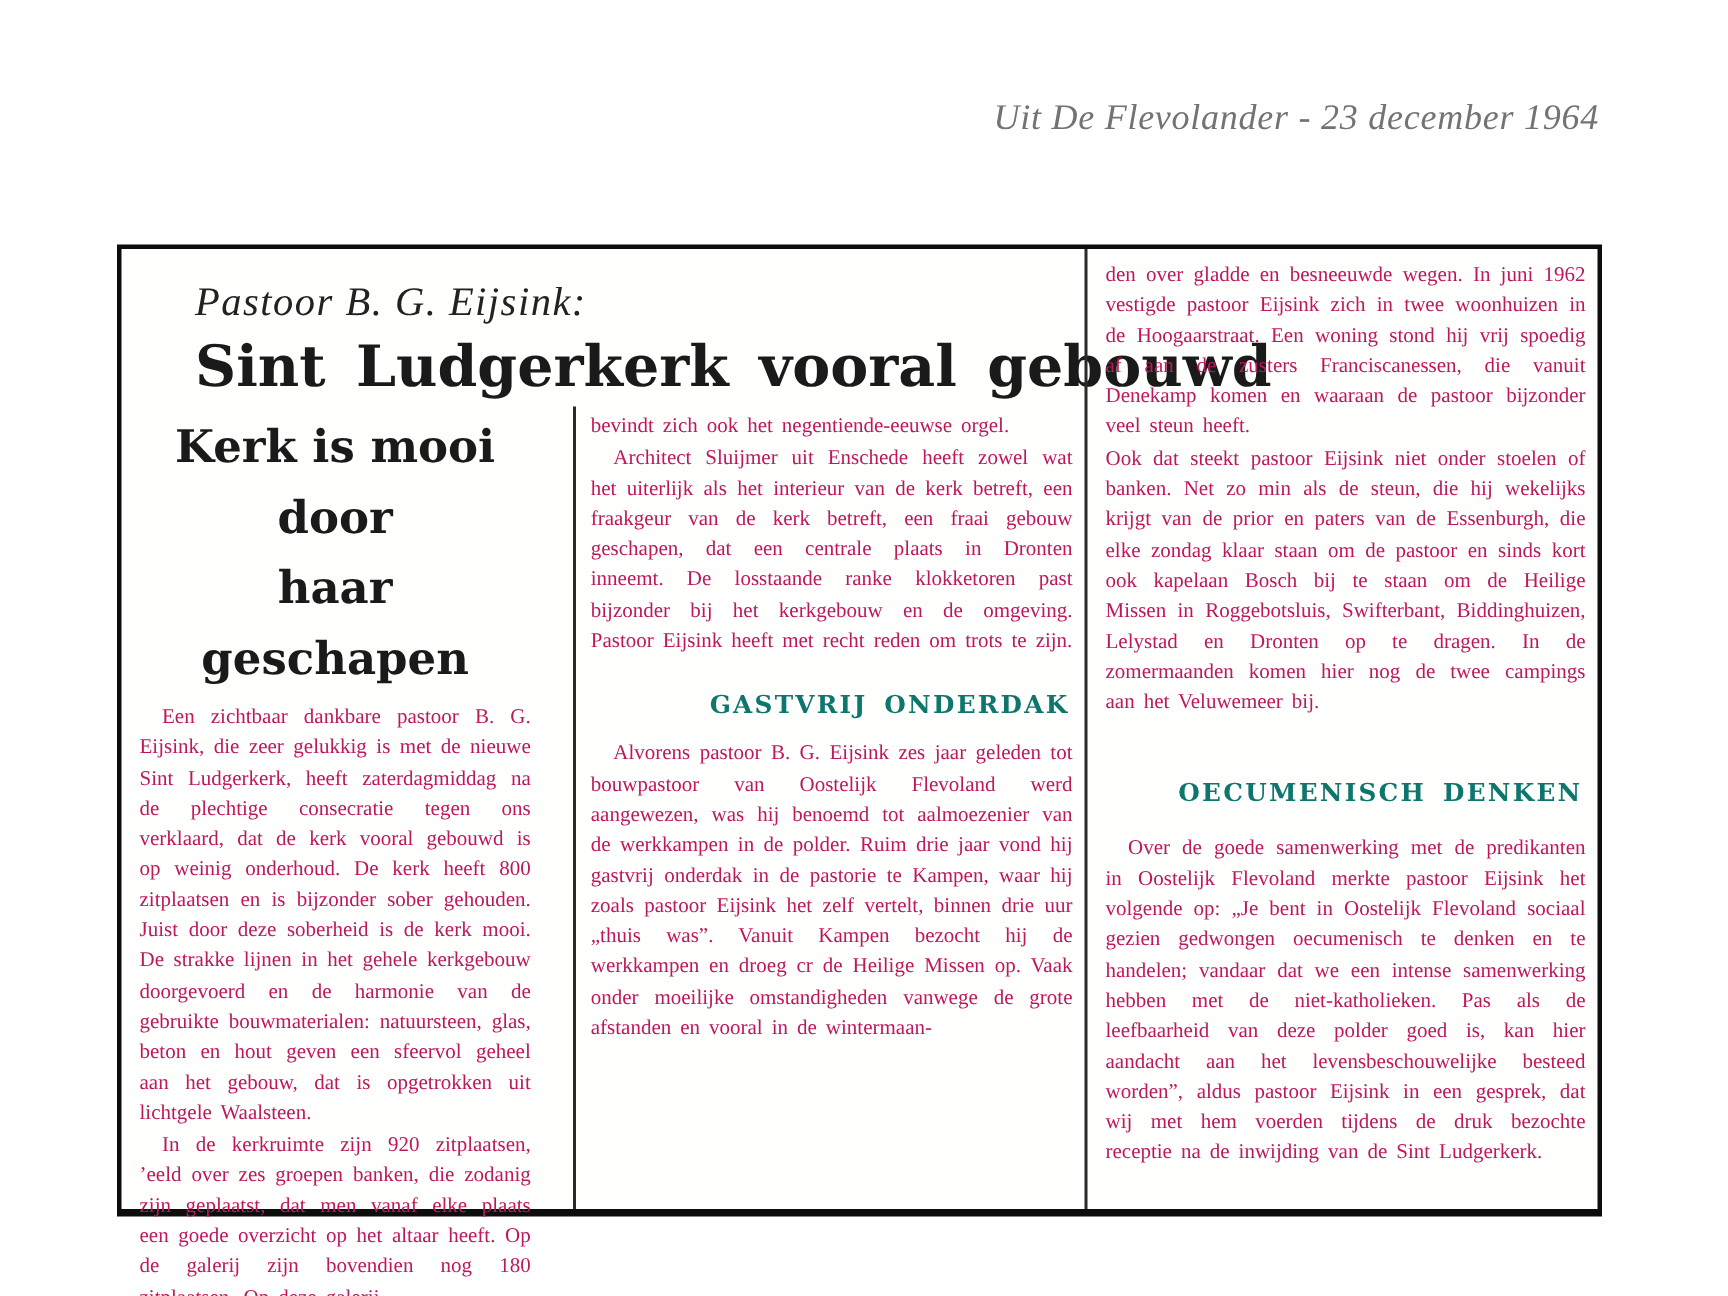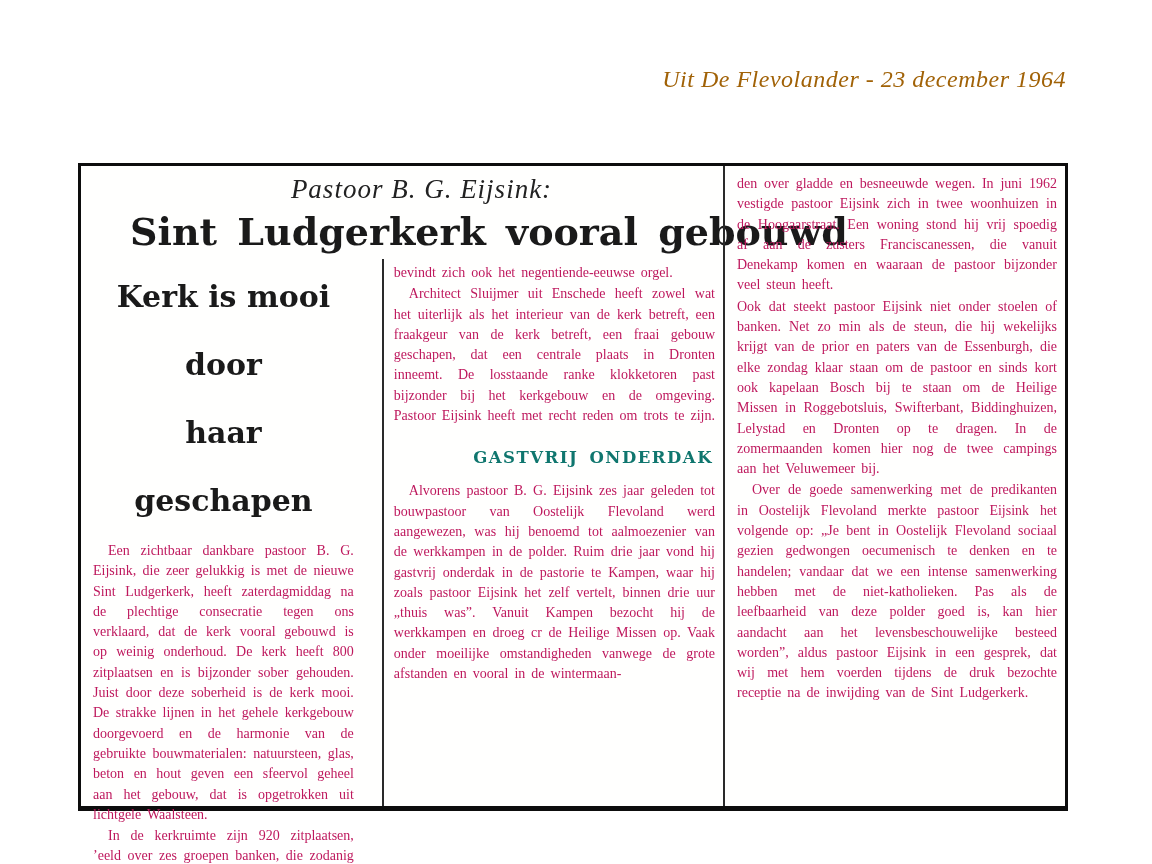--- a/index.html
+++ b/index.html
@@ -9,40 +9,39 @@
     font-family: "Liberation Serif", serif;
     color: #1b1b1b;
     overflow: hidden;
     position: relative;
   }
   .credit {
     position: absolute;
     top: 66px; right: 86px;
     font-style: italic;
     font-size: 24px;
-    color: #a16207;
+    color: #737373;
     letter-spacing: 0.5px;
   }
   .clipping {
     position: absolute;
     left: 78px; top: 163px;
     width: 990px; height: 648px;
     border: 3px solid #0d0d0d;
     border-bottom-width: 5px;
     background: #fffffe;
     display: flex;
   }
   .main-area {
     width: 642px;
     display: flex;
     flex-direction: column;
   }
   .headline-block {
-    padding: 8px 10px 4px 10px;
-    text-align: center;
+    padding: 20px 10px 4px 10px;
     margin-left: 39px;
   }
   .kicker {
     font-style: italic;
     font-size: 27px;
     letter-spacing: 1px;
     color: #222;
     margin-bottom: 4px;
   }
   .headline {
@@ -72,21 +71,21 @@
   }
   .col-right {
     flex: 1;
     border-left: 2px solid #2a2a2a;
     padding: 8px 8px 6px 12px;
   }
   .col-subhead-big {
     font-family: "DejaVu Serif", serif;
     font-weight: bold;
     font-size: 30px;
-    line-height: 68px;
+    line-height: 47px;
     text-align: center;
     color: #1a1a1a;
     margin-bottom: 6px;
   }
   p.body {
     font-size: 14px;
     line-height: 20.3px;
     text-align: justify;
     word-spacing: 2.5px;
     color: #be185d;
@@ -136,16 +135,17 @@
         <div class="runhead">GASTVRIJ ONDERDAK</div>
         <p class="body indent">Alvorens pastoor B. G. Eijsink zes jaar geleden tot bouwpastoor van Oostelijk Flevoland werd aangewezen, was hij benoemd tot aalmoezenier van de werkkampen in de polder. Ruim drie jaar vond hij gastvrij onderdak in de pastorie te Kampen, waar hij zoals pastoor Eijsink het zelf vertelt, binnen drie uur „thuis was”. Vanuit Kampen bezocht hij de werkkampen en droeg cr de Heilige Missen op. Vaak onder moeilijke omstandigheden vanwege de grote afstanden en vooral in de wintermaan-</p>
       </div>
 
     </div>
   </div>
 
   <div class="col-right">
     <p class="body">den over gladde en besneeuwde wegen. In juni 1962 vestigde pastoor Eijsink zich in twee woonhuizen in de Hoogaarstraat. Een woning stond hij vrij spoedig af aan de zusters Franciscanessen, die vanuit Denekamp komen en waaraan de pastoor bijzonder veel steun heeft.</p>
     <p class="body">Ook dat steekt pastoor Eijsink niet onder stoelen of banken. Net zo min als de steun, die hij wekelijks krijgt van de prior en paters van de Essenburgh, die elke zondag klaar staan om de pastoor en sinds kort ook kapelaan Bosch bij te staan om de Heilige Missen in Roggebotsluis, Swifterbant, Biddinghuizen, Lelystad en Dronten op te dragen. In de zomermaanden komen hier nog de twee campings aan het Veluwemeer bij.</p>
+    <div class="runhead tall">OECUMENISCH DENKEN</div>
     <p class="body indent">Over de goede samenwerking met de predikanten in Oostelijk Flevoland merkte pastoor Eijsink het volgende op: „Je bent in Oostelijk Flevoland sociaal gezien gedwongen oecumenisch te denken en te handelen; vandaar dat we een intense samenwerking hebben met de niet-katholieken. Pas als de leefbaarheid van deze polder goed is, kan hier aandacht aan het levensbeschouwelijke besteed worden”, aldus pastoor Eijsink in een gesprek, dat wij met hem voerden tijdens de druk bezochte receptie na de inwijding van de Sint Ludgerkerk.</p>
   </div>
 
 </div>
 
 </body></html>

